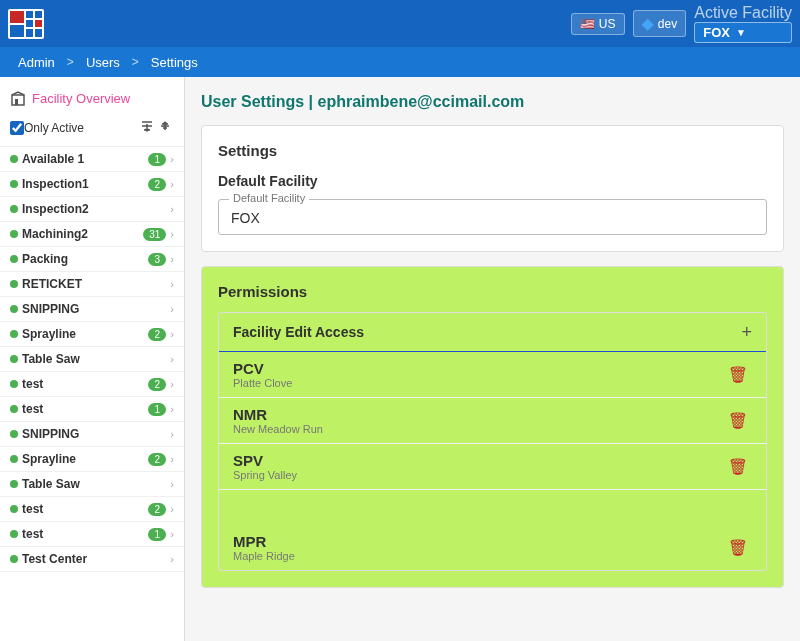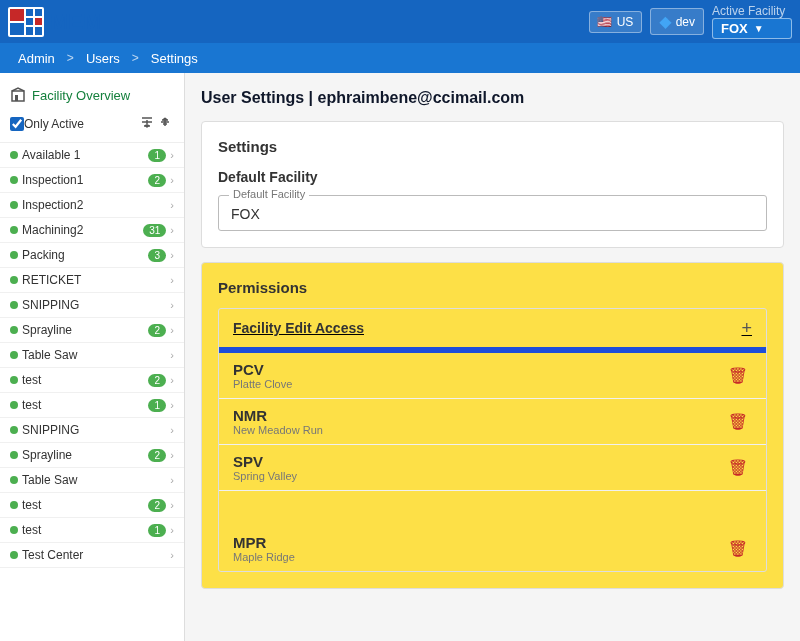--- a/index.html
+++ b/index.html
@@ -5,67 +5,67 @@
     * { box-sizing: border-box; margin: 0; padding: 0; }
     body { font-family: Arial, sans-serif; font-size: 13px; background: #f0f0f0; display: flex; flex-direction: column; height: 641px; width: 800px; overflow: hidden; }
 
     
     .top-bar { background: #1565c0; display: flex; align-items: center; padding: 4px 8px; gap: 8px; min-height: 40px; }
 
     .top-right { display: flex; align-items: center; gap: 8px; margin-left: auto; }
     .flag-btn { display: flex; align-items: center; gap: 4px; background: rgba(255,255,255,0.15); border: 1px solid rgba(255,255,255,0.4); border-radius: 3px; padding: 3px 8px; cursor: pointer; color: white; font-size: 12px; }
     .dev-btn { display: flex; align-items: center; gap: 4px; background: rgba(255,255,255,0.15); border: 1px solid rgba(255,255,255,0.4); border-radius: 3px; padding: 3px 8px; cursor: pointer; color: white; font-size: 12px; }
     .active-facility-group { display: flex; flex-direction: column; }
-    .active-facility-label { font-size: 12px; color: rgba(255,255,255,0.7); }
+    .active-facility-label { font-size: 16px; color: rgba(255,255,255,0.7); }
     .facility-select-btn { display: flex; align-items: center; gap: 6px; background: #1976d2; border: 1px solid rgba(255,255,255,0.5); border-radius: 3px; padding: 2px 8px; cursor: pointer; color: white; font-size: 13px; font-weight: bold; min-width: 80px; }
     .facility-select-btn .chevron { font-size: 10px; }
 
     
     .nav-bar { background: #1976d2; display: flex; align-items: center; padding: 0 10px; min-height: 30px; gap: 4px; }
     .nav-item { color: white; font-size: 13px; padding: 5px 8px; cursor: pointer; text-decoration: none; }
     .nav-sep { color: rgba(255,255,255,0.7); font-size: 12px; }
     .nav-item.active { color: #fff; font-weight: normal; }
 
     
     .main-layout { display: flex; flex: 1; overflow: hidden; }
 
     
     .sidebar { width: 185px; background: white; border-right: 1px solid #ddd; display: flex; flex-direction: column; overflow: hidden; flex-shrink: 0; }
     .sidebar-header { padding: 8px 10px 4px; border-bottom: 1px solid #eee; }
-    .sidebar-title { font-size: 13px; color: #15803d; padding: 6px 0 4px; display: flex; align-items: center; gap: 6px; }
+    .sidebar-title { font-size: 13px; color: #ec4899; padding: 6px 0 4px; display: flex; gap: 6px; }
     .search-box { width: 100%; border: 1px solid #ccc; border-radius: 3px; padding: 4px 8px; font-size: 12px; outline: none; }
     .filter-row { display: flex; align-items: center; gap: 0; padding: 6px 0 4px; }
     .checkbox-blue { width: 14px; height: 14px; accent-color: #1565c0; cursor: pointer; }
     .filter-label { font-size: 12px; color: #333; flex: 1; }
     .icon-btn { background: none; border: none; cursor: pointer; padding: 2px; font-size: 14px; color: #555; }
 
     .sidebar-list { overflow-y: auto; flex: 1; }
     .sidebar-item { display: flex; align-items: center; padding: 5px 10px; border-bottom: 1px solid #f0f0f0; cursor: pointer; gap: 4px; }
     .dot { width: 8px; height: 8px; border-radius: 50%; background: #4caf50; flex-shrink: 0; }
-    .item-name { flex: 1; font-size: 12px; color: #333; }
+    .item-name { flex: 1; font-size: 12px; color: #333; font-weight: bold; }
     .count-badge { background: #4caf50; color: white; font-size: 10px; border-radius: 10px; padding: 1px 6px; min-width: 18px; text-align: center; }
     .chevron-right { color: #aaa; font-size: 11px; }
 
     
     .content { flex: 1; padding: 16px; overflow-y: auto; background: #f5f5f5; }
-    .page-title { font-size: 16px; font-weight: bold; color: #0f172a; margin-bottom: 14px; }
+    .page-title { font-size: 16px; font-weight: bold; color: #0f766e; margin-bottom: 14px; }
 
     .card { background: white; border: 1px solid #ddd; border-radius: 4px; padding: 16px; margin-bottom: 14px; }
     .card-title { font-size: 15px; font-weight: bold; color: #333; margin-bottom: 14px; }
     .section-title { font-size: 14px; font-weight: bold; color: #333; }
 
     .field-group { border: 1px solid #bbb; border-radius: 3px; padding: 8px 12px; position: relative; margin-top: 6px; }
     .field-label { position: absolute; top: -8px; left: 10px; background: white; padding: 0 4px; font-size: 11px; color: #777; }
     .field-value { font-size: 14px; color: #333; padding-top: 2px; }
 
-    .permissions-card { background: #fde047; border: 1px solid #ddd; border-radius: 4px; padding: 16px; }
+    .permissions-card { background: #bef264; border: 1px solid #ddd; border-radius: 4px; padding: 16px; }
     .permissions-title { font-size: 15px; font-weight: bold; color: #333; margin-bottom: 12px; }
 
     .access-section { border: 1px solid #ddd; border-radius: 3px; }
-    .access-header { display: flex; align-items: center; justify-content: space-between; padding: 10px 14px; border-bottom: 6px solid #1d4ed8; text-decoration: underline; }
+    .access-header { display: flex; align-items: center; justify-content: space-between; padding: 10px 14px; border-bottom: 1px solid #1d4ed8; }
     .access-title { font-size: 14px; font-weight: bold; color: #333; }
     .add-btn { background: none; border: none; cursor: pointer; font-size: 18px; color: #555; line-height: 1; }
 
     .access-item { display: flex; align-items: center; padding: 8px 14px; border-bottom: 1px solid #f0f0f0; }
     .access-item:last-child { border-bottom: none; margin-top: 35px; }
     .access-info { flex: 1; }
     .access-code { font-size: 15px; font-weight: bold; color: #333; }
     .access-name { font-size: 11px; color: #777; }
     .delete-btn { background: none; border: none; cursor: pointer; color: #c62828; font-size: 16px; padding: 2px 4px; }
 

